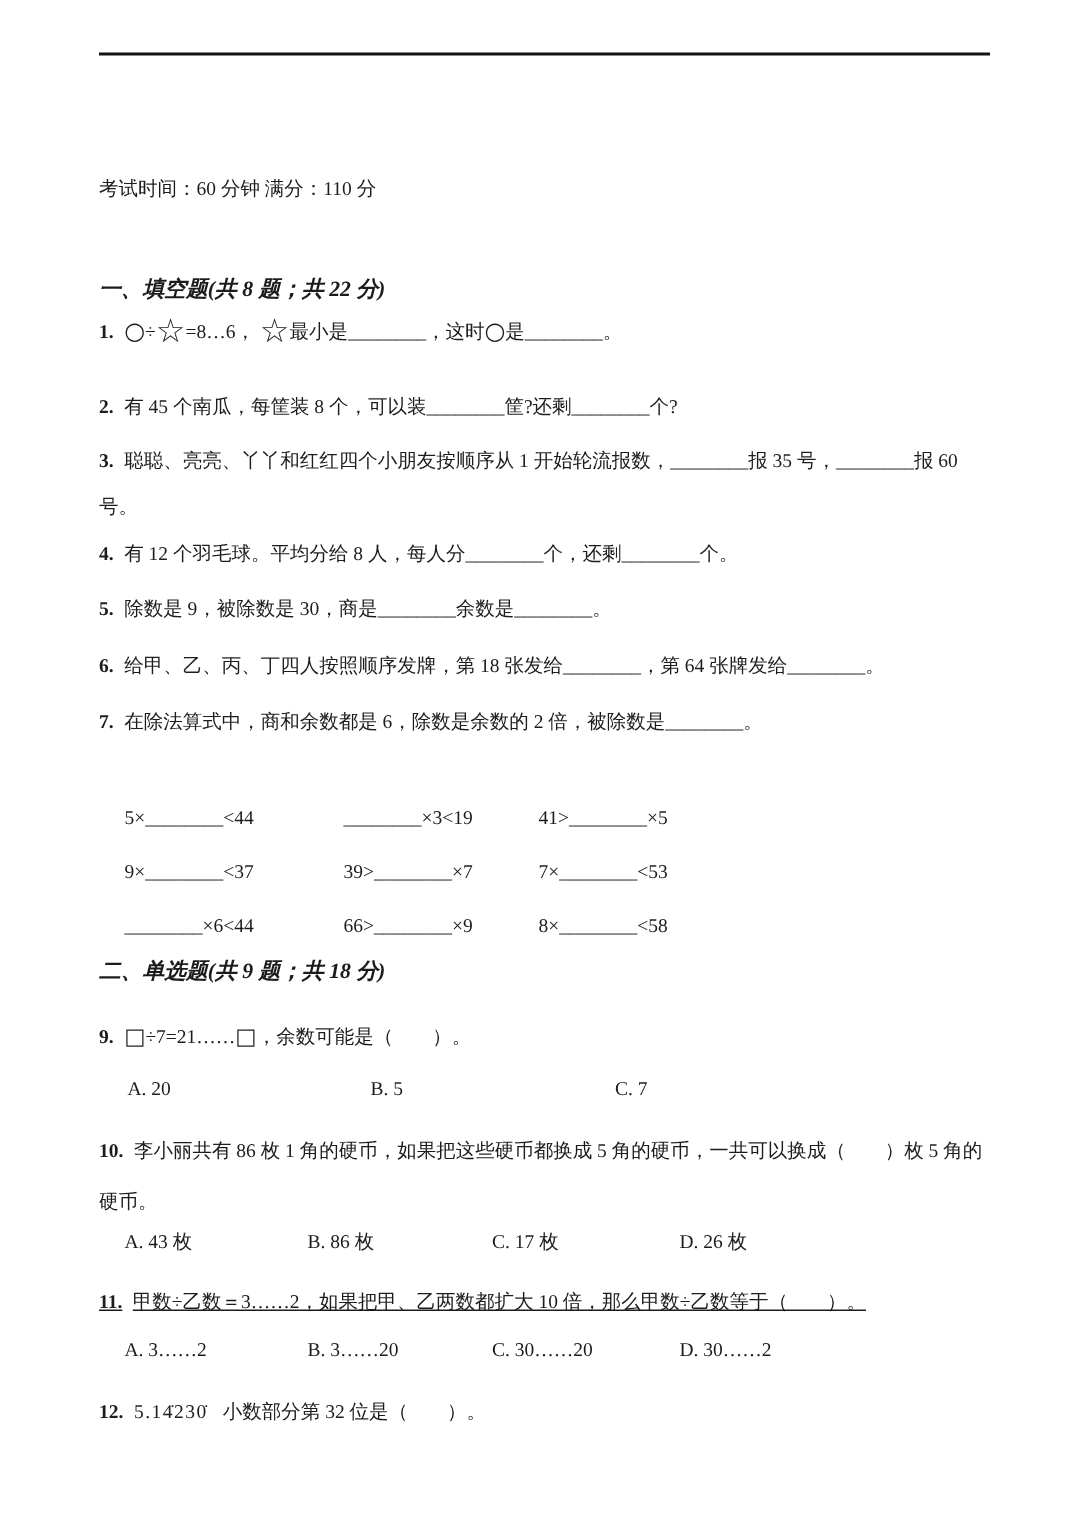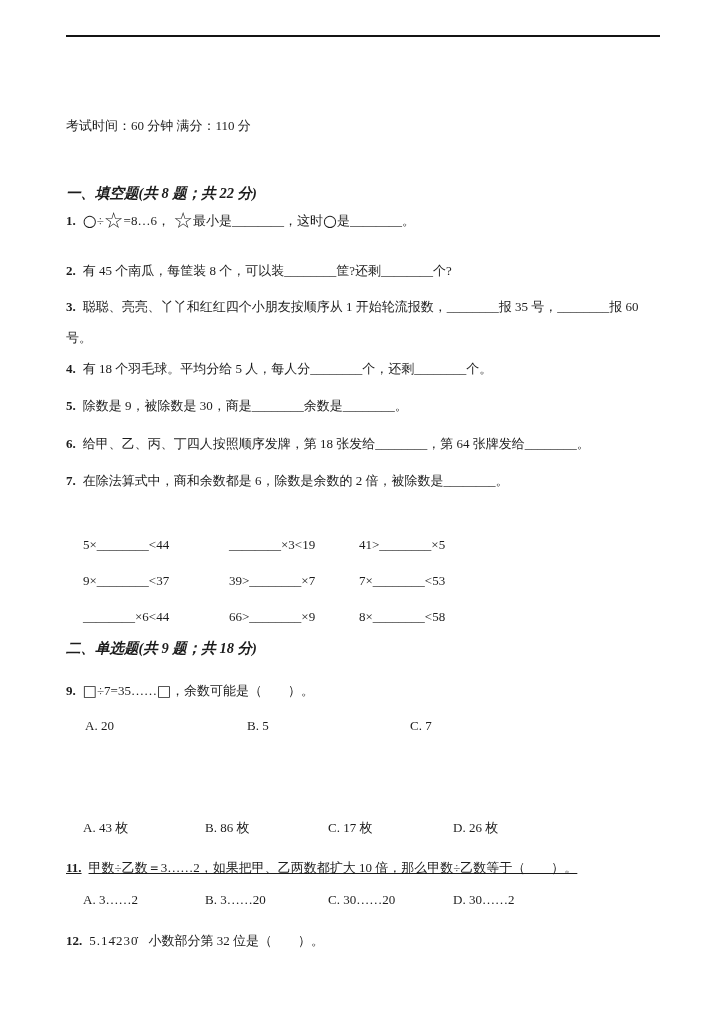--- a/index.html
+++ b/index.html
@@ -102,21 +102,21 @@
 
   <div class="abs question q2">
     <span class="qnum">2.</span><span>有 45 个南瓜，每筐装 8 个，可以装________筐?还剩________个?</span>
   </div>
 
   <div class="abs question q3">
     <span class="qnum">3.</span><span>聪聪、亮亮、丫丫和红红四个小朋友按顺序从 1 开始轮流报数，________报 35 号，________报 60 号。</span>
   </div>
 
   <div class="abs question q4">
-    <span class="qnum">4.</span><span>有 18 个羽毛球。平均分给 5 人，每人分________个，还剩________个。</span>
+    <span class="qnum">4.</span><span>有 12 个羽毛球。平均分给 8 人，每人分________个，还剩________个。</span>
   </div>
 
   <div class="abs question q5">
     <span class="qnum">5.</span><span>除数是 9，被除数是 30，商是________余数是________。</span>
   </div>
 
   <div class="abs question q6">
     <span class="qnum">6.</span><span>给甲、乙、丙、丁四人按照顺序发牌，第 18 张发给________，第 64 张牌发给________。</span>
   </div>
 
@@ -133,29 +133,32 @@
     <span class="grid-cell">39&gt;________×7</span>
     <span class="grid-cell">7×________&lt;53</span>
     <span class="grid-cell">________×6&lt;44</span>
     <span class="grid-cell">66&gt;________×9</span>
     <span class="grid-cell">8×________&lt;58</span>
   </div>
 
   <div class="abs section-heading s2-heading">二、单选题(共 9 题；共 18 分)</div>
 
   <div class="abs question q9">
-    <span class="qnum">9.</span><span class="shape square">□</span><span>÷7=35……</span><span class="shape square">□</span><span>，余数可能是（　　）。</span>
+    <span class="qnum">9.</span><span class="shape square">□</span><span>÷7=21……</span><span class="shape square">□</span><span>，余数可能是（　　）。</span>
   </div>
 
   <div class="abs options options-3">
     <span class="option">A. 20</span>
     <span class="option">B. 5</span>
     <span class="option">C. 7</span>
   </div>
 
+  <div class="abs question q10">
+    <span class="qnum">10.</span><span>李小丽共有 86 枚 1 角的硬币，如果把这些硬币都换成 5 角的硬币，一共可以换成（　　）枚 5 角的硬币。</span>
+  </div>
 
   <div class="abs options options-4 q10-options">
     <span class="option">A. 43 枚</span>
     <span class="option">B. 86 枚</span>
     <span class="option">C. 17 枚</span>
     <span class="option">D. 26 枚</span>
   </div>
 
   <div class="abs question q11">
     <span class="qnum">11.</span><span>甲数÷乙数＝3……2，如果把甲、乙两数都扩大 10 倍，那么甲数÷乙数等于（　　）。</span>

